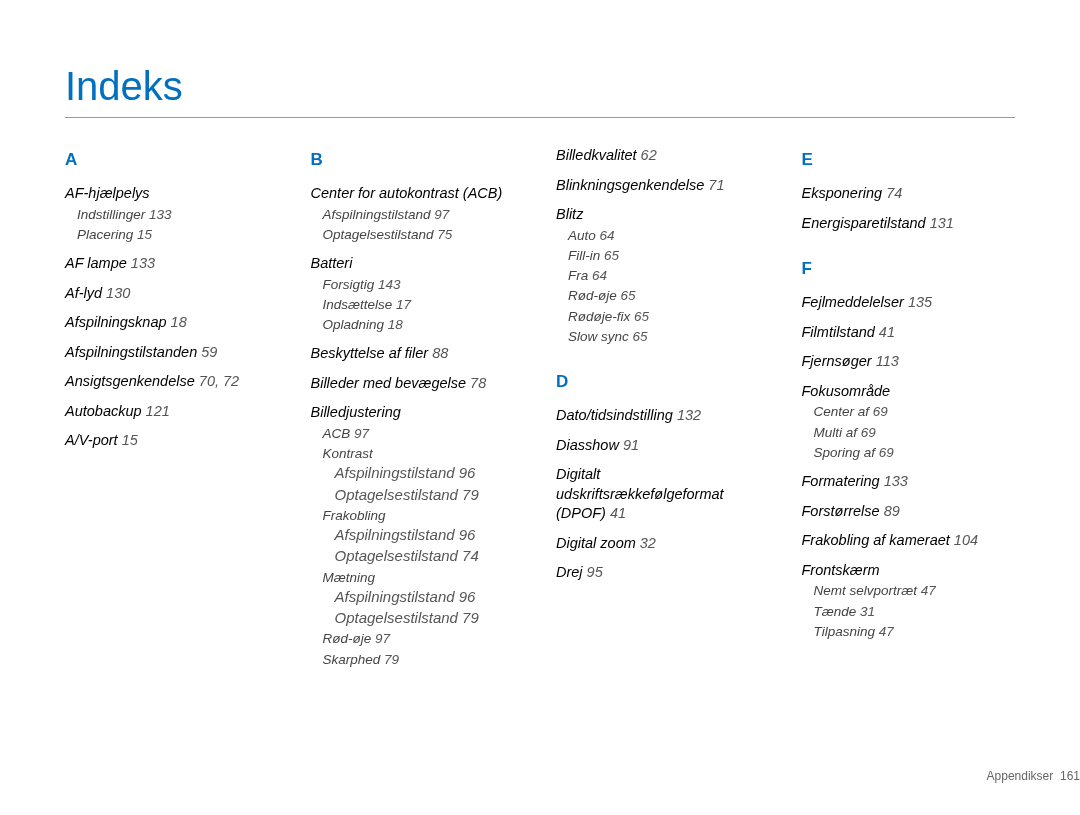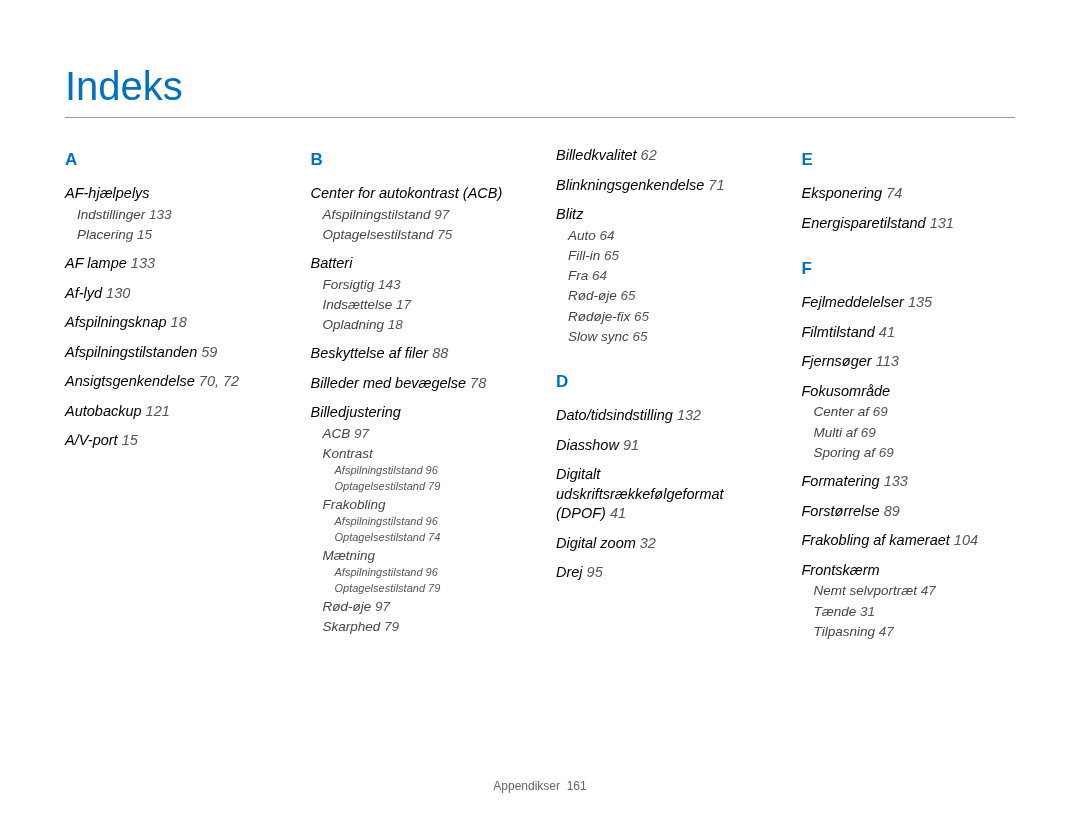--- a/index.html
+++ b/index.html
@@ -47,29 +47,29 @@
   .entry .pg { color: #555; }
   .sub {
     padding-left: 12px;
     font-size: 13.5px;
     color: #444;
     margin-top: 2px;
   }
   .sub .line { margin-bottom: 2px; }
   .subsub {
     padding-left: 12px;
-    font-size: 11px;
+    font-size: 15px;
     color: #555;
   }
   .subsub .line { margin-bottom: 1px; }
   .footer {
     position: absolute;
-    bottom: 22px;
+    bottom: 32px;
     left: 0; right: 0;
-    text-align: center;
+    text-align: right;
     font-size: 12px;
     color: #666;
   }
 </style>
 </head>
 <body>
 
 <div class="title">Indeks</div>
 
 <div class="columns" id="columns">

